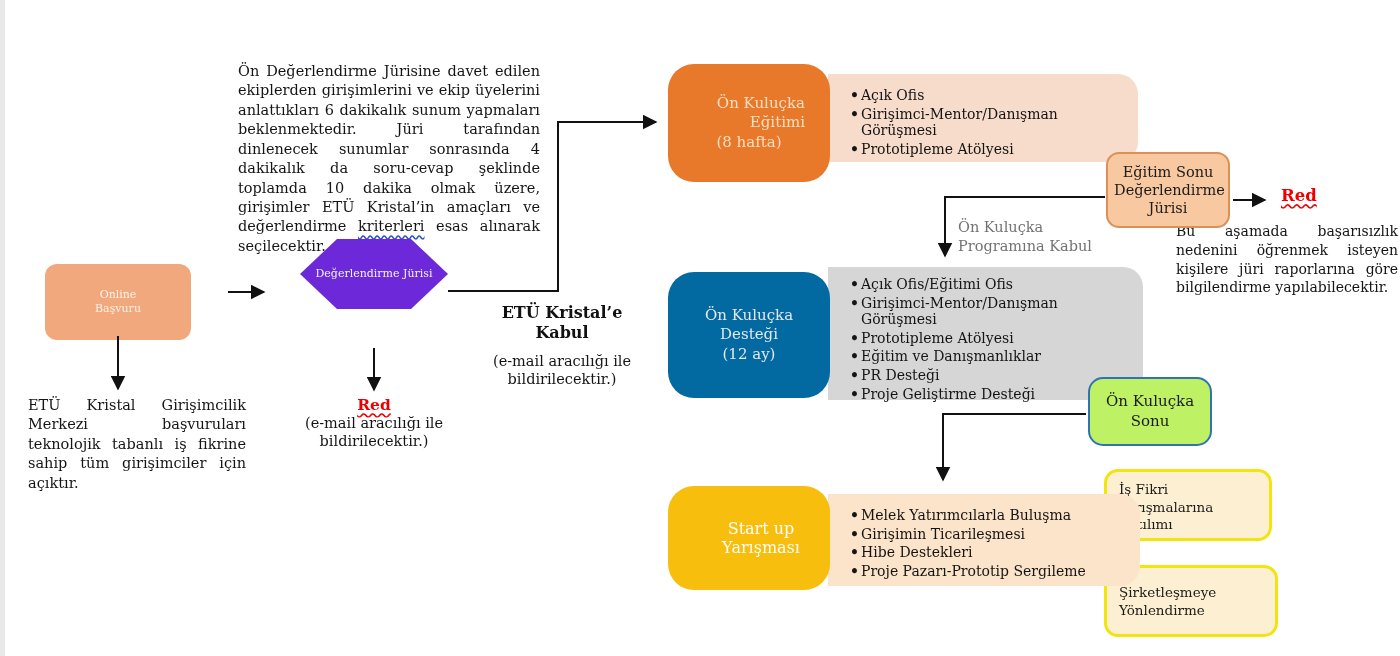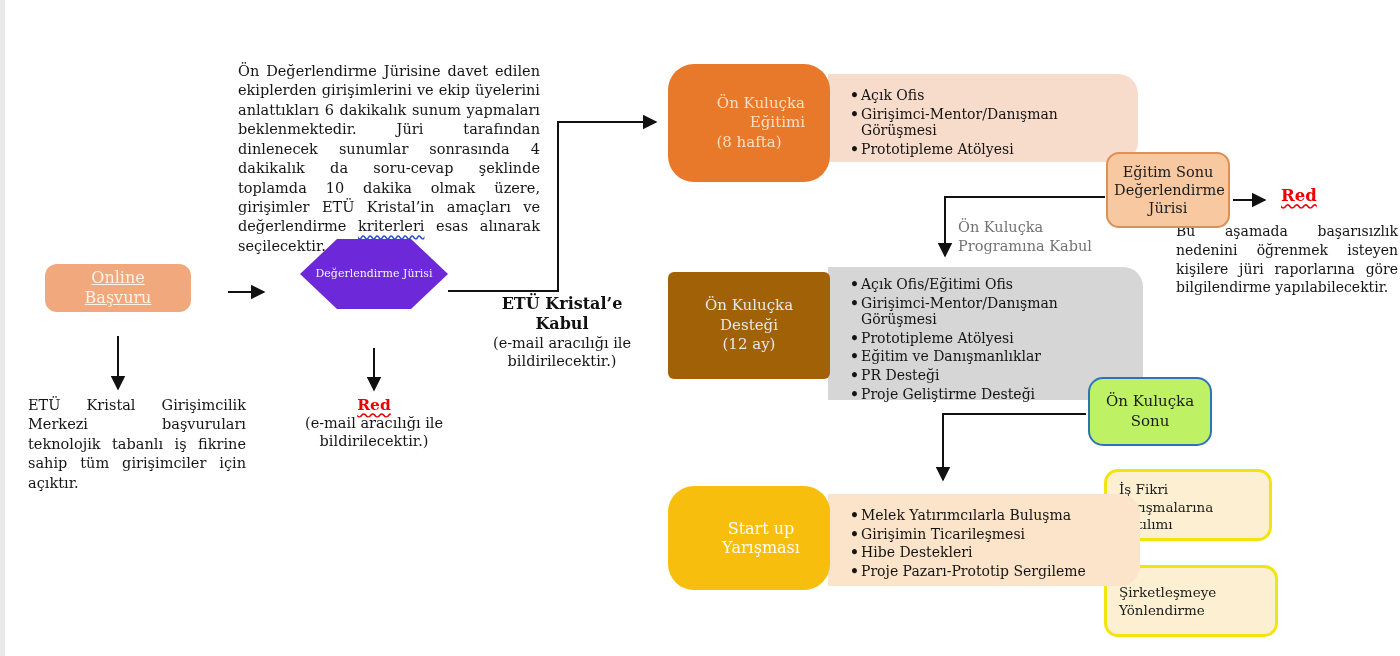--- a/index.html
+++ b/index.html
@@ -10,28 +10,28 @@
   .abs{position:absolute;}
   .page-edge{left:0;top:0;width:5px;height:656px;background:#e9e9e9;}
   
   .note{text-align:justify;line-height:1.34;font-size:14.5px;color:#151515;}
   .note-prejury{left:238px;top:62px;width:302px;}
   .note-opencall{left:28px;top:396px;width:218px;}
   .note-failure{left:1176px;top:222px;width:222px;font-size:14px;}
   .squiggle-blue{text-decoration:underline;text-decoration-style:wavy;text-decoration-color:#2a50c8;text-underline-offset:3px;}
   
   .shapebox{display:flex;align-items:center;justify-content:center;text-align:center;box-sizing:border-box;}
-  .box-online{left:45px;top:264px;width:146px;height:48px;background:#F1A87C;border-radius:12px;color:#FDF2E7;font-size:16px;line-height:1.25;text-decoration:underline;}
+  .box-online{left:45px;top:264px;width:146px;height:76px;background:#F1A87C;border-radius:12px;color:#FDF2E7;font-size:11px;line-height:1.25;}
   .box-online .inner{width:80px;}
   .hexagon{left:300px;top:239px;width:148px;height:70px;background:#6d28d9;color:#F0F7EB;font-size:11px;line-height:1.3;
     clip-path:polygon(25% 0,75% 0,100% 50%,75% 100%,25% 100%,0 50%);}
   .hexagon .inner{width:118px;}
   .box-training{left:668px;top:64px;width:162px;height:118px;background:#E8792B;border-radius:26px;color:#FADEC1;font-size:15px;line-height:1.3;flex-direction:column;}
   .box-training .inner{width:112px;text-align:right;}
-  .box-support{left:668px;top:272px;width:162px;height:107px;background:#a16207;border-radius:6px;color:#E4E8ED;font-size:15px;line-height:1.3;flex-direction:column;}
+  .box-support{left:668px;top:272px;width:162px;height:126px;background:#0369a1;border-radius:26px;color:#E4E8ED;font-size:15px;line-height:1.3;flex-direction:column;}
   .box-support .inner{width:112px;}
   .box-startup{left:668px;top:486px;width:162px;height:104px;background:#F8BE0E;border-radius:26px;color:#FEFCF6;font-size:16px;padding-left:24px;}
   .box-juryend{left:1106px;top:152px;width:124px;height:76px;background:#F8C9A1;border:2px solid #DD9055;border-radius:13px;color:#1b1b1b;font-size:14.5px;line-height:1.25;z-index:5;}
   .box-juryend .inner{width:108px;}
   .box-endpre{left:1088px;top:377px;width:124px;height:69px;background:#bef264;border:2.5px solid #2E74B5;border-radius:15px;color:#1b1b1b;font-size:15px;line-height:1.3;z-index:5;}
   .box-endpre .inner{width:90px;}
   .box-idea{left:1104px;top:469px;width:168px;height:72px;background:#FDF0D2;border:3px solid #F2E40E;border-radius:14px;color:#1b1b1b;
     font-size:13.5px;line-height:1.3;display:block;padding:9px 6px 0 12px;box-sizing:border-box;}
   .box-incorp{left:1104px;top:565px;width:174px;height:72px;background:#FDF0D2;border:3px solid #F2E40E;border-radius:14px;color:#1b1b1b;
     font-size:13.5px;line-height:1.3;display:block;padding:16px 6px 0 12px;box-sizing:border-box;}
@@ -47,21 +47,21 @@
   .panel-gray .li{line-height:1.16;margin-bottom:2.5px;}
   
   .centerblock{text-align:center;}
   .red-left{left:284px;top:395px;width:180px;}
   .red-right{left:1281px;top:186px;width:80px;text-align:left;}
   .red-word{color:#EE0000;font-weight:bold;font-size:15.5px;
     text-decoration:underline;text-decoration-style:wavy;text-underline-offset:2px;}
   .red-right .red-word{font-size:16.5px;}
   .sub-note{font-size:14.5px;line-height:1.25;color:#151515;}
   .kabul{left:478px;top:294px;width:168px;}
-  .kabul-title{font-weight:bold;font-size:16px;line-height:1.25;width:140px;margin:0 auto;}
+  .kabul-title{font-weight:bold;font-size:16px;line-height:1.25;width:140px;margin:9px auto;}
   .label-accept{left:958px;top:218px;width:145px;font-size:14.5px;line-height:1.3;color:#737373;}
   
   .flow-svg{left:0;top:0;z-index:4;pointer-events:none;}
 </style>
 </head>
 <body>
 
 <div id="canvas">
 
   <div class="abs page-edge"></div>

